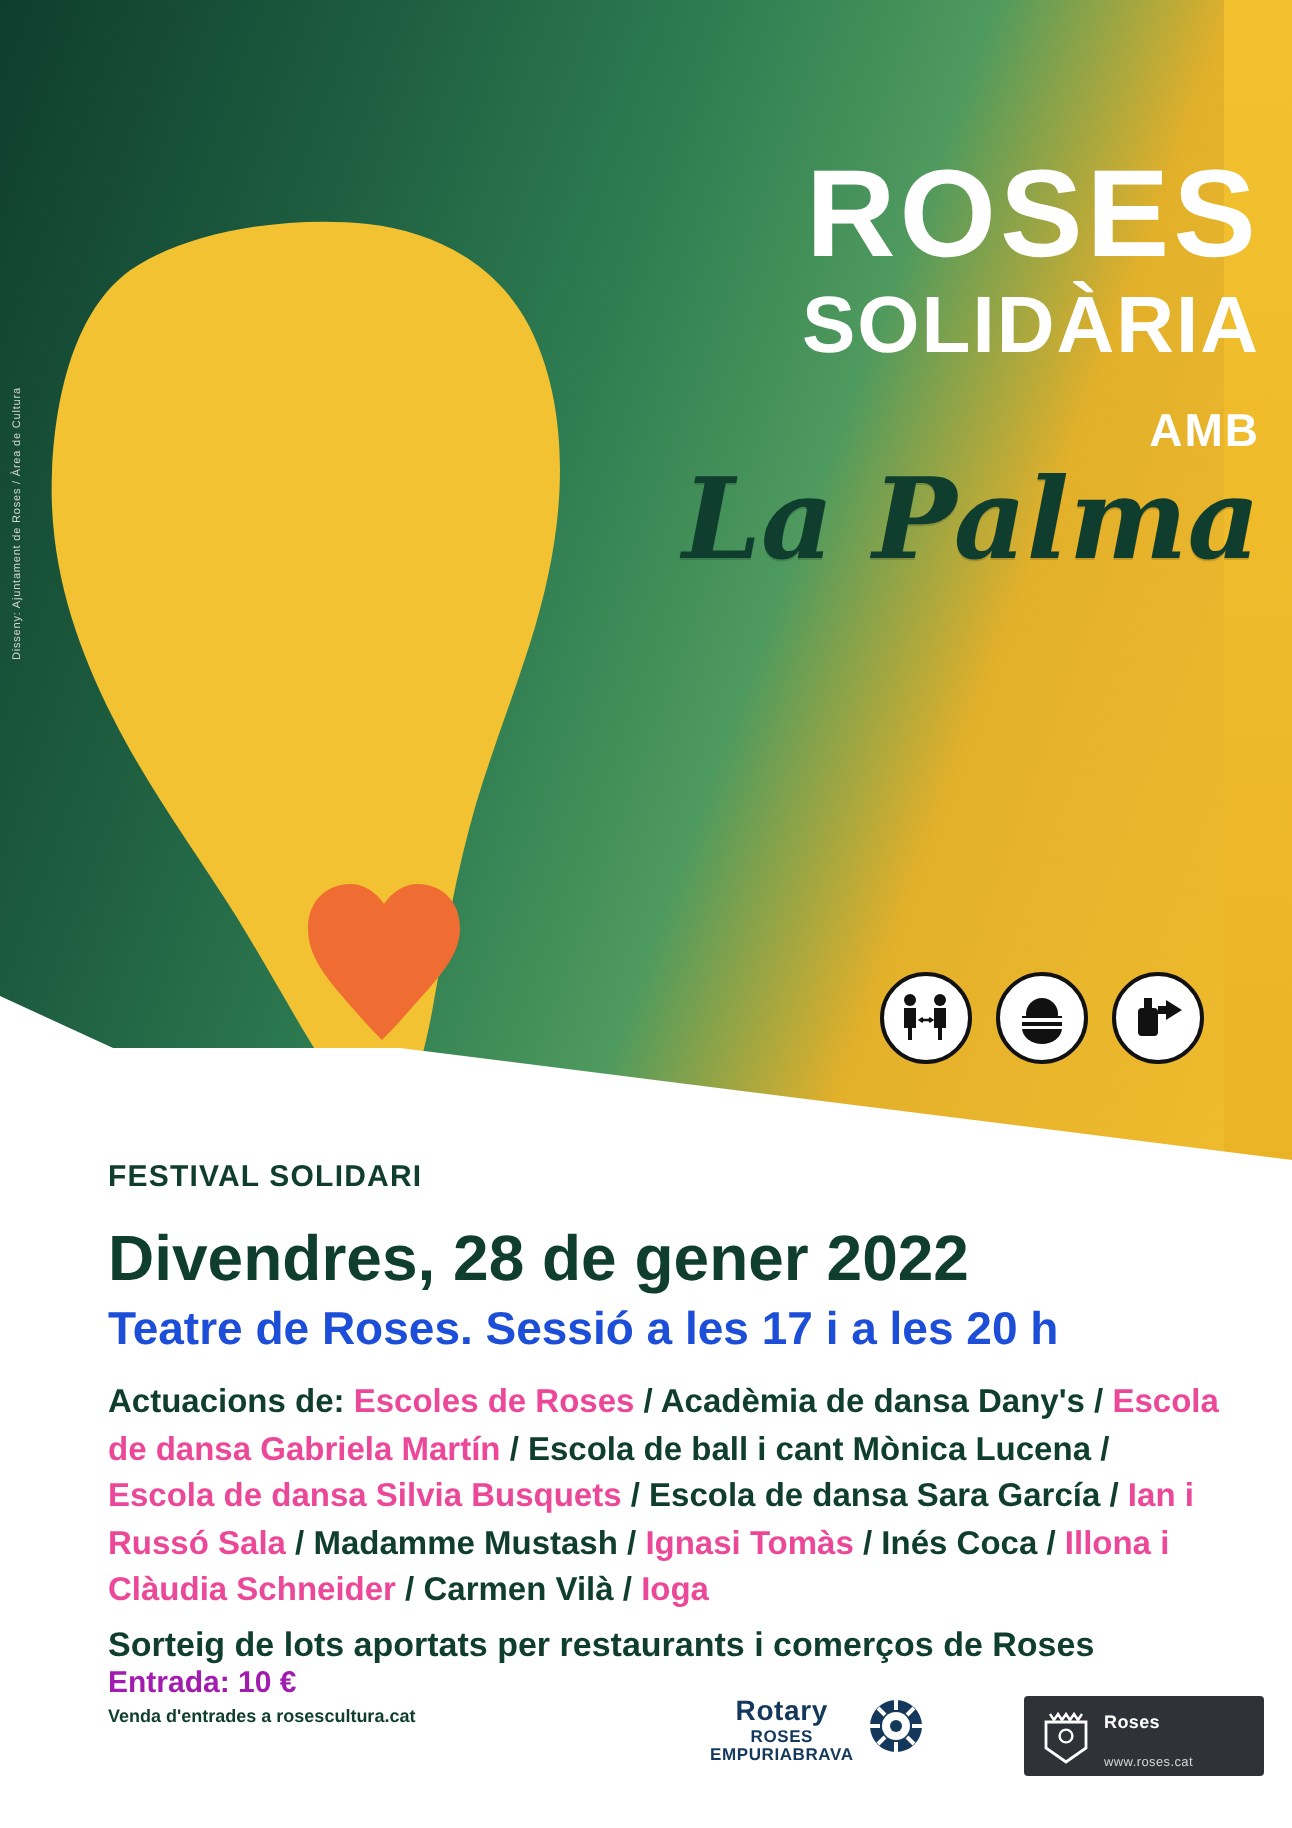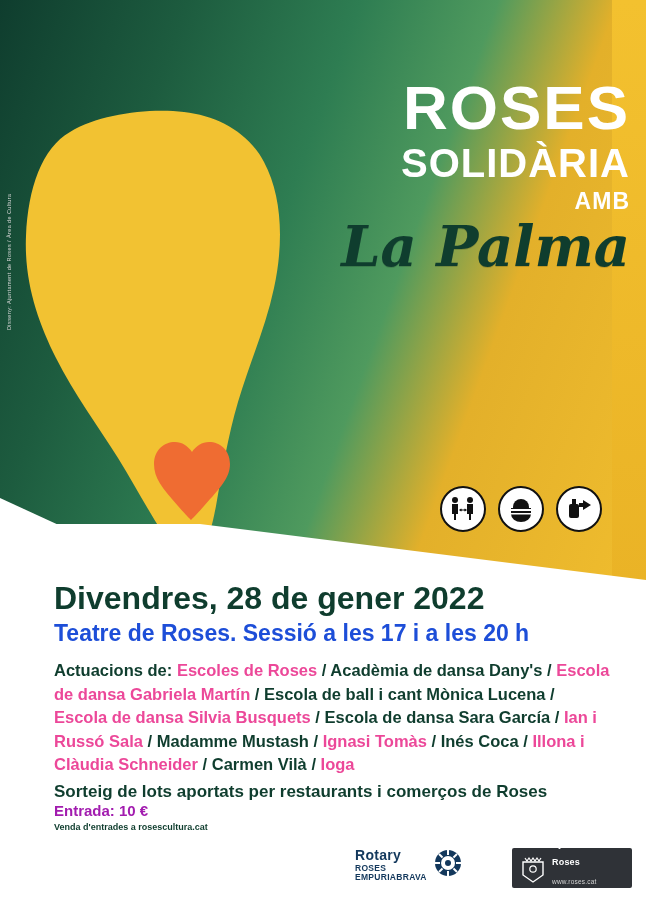--- a/index.html
+++ b/index.html
@@ -71,21 +71,21 @@
     font-size: 40px;
     font-weight: bold;
     letter-spacing: 1px;
     line-height: 1.15;
     margin-top: 2px;
   }
   .h-amb {
     font-size: 23px;
     font-weight: bold;
     letter-spacing: 1px;
-    margin-top: 2px;
+    margin-top: 16px;
   }
   .h-lapalma {
     font-family: "DejaVu Serif", serif;
     font-style: italic;
     font-weight: bold;
     font-size: 56px;
     color: #0f3d2e;
     margin-top: 2px;
     line-height: 1.05;
     text-shadow: 0 1px 0 rgba(0,0,0,0.15);
@@ -177,21 +177,21 @@
   }
 
   
   .rotary {
     position: absolute;
     left: 355px; top: 848px;
     display: flex;
     align-items: flex-start;
     gap: 6px;
   }
-  .rotary-text { text-align: left; line-height: 1.12; }
+  .rotary-text { text-align: center; line-height: 1.12; }
   .rotary-name { font-size: 14px; font-weight: bold; color: #13385c; letter-spacing: 0.3px;}
   .rotary-sub { font-size: 8.5px; font-weight: bold; color: #13385c; letter-spacing: 0.3px;}
   .ajuntament {
     position: absolute;
     left: 512px; top: 848px;
     width: 120px; height: 40px;
     background: #2f3237;
     border-radius: 2px;
     display: flex;
     align-items: flex-end;
@@ -252,20 +252,21 @@
           <path d="M19 6 l8 5 -8 5 v-3 h-4 v-4 h4 z" fill="#111"></path>
         </svg>
       </div>
     </div>
 
     <div class="wedge-left"></div>
     <div class="wedge-bottom"></div>
   </div>
 
   <div class="content">
+    <div class="kicker">FESTIVAL SOLIDARI</div>
     <div class="date-line">Divendres, 28 de gener 2022</div>
     <div class="venue-line">Teatre de Roses. Sessió a les 17 i a les 20 h</div>
 
     <div class="acts">
       <span class="dark">Actuacions de:</span>
       <span id="acts-inline"><span class="orange"> Escoles de Roses </span><span class="sep">/</span><span class="dark"> Acadèmia de dansa Dany's </span><span class="sep">/</span><span class="orange"> Escola de dansa Gabriela Martín </span><span class="sep">/</span><span class="dark"> Escola de ball i cant Mònica Lucena </span><span class="sep">/</span><span class="orange"> Escola de dansa Silvia Busquets </span><span class="sep">/</span><span class="dark"> Escola de dansa Sara García </span><span class="sep">/</span><span class="orange"> Ian i Russó Sala </span><span class="sep">/</span><span class="dark"> Madamme Mustash </span><span class="sep">/</span><span class="orange"> Ignasi Tomàs </span><span class="sep">/</span><span class="dark"> Inés Coca </span><span class="sep">/</span><span class="orange"> Illona i Clàudia Schneider </span><span class="sep">/</span><span class="dark"> Carmen Vilà </span><span class="sep">/</span><span class="orange"> Ioga </span></span>
     </div>
 
     <div class="raffle">Sorteig de lots aportats per restaurants i comerços de Roses</div>
     <div class="price">Entrada: 10 €</div>

